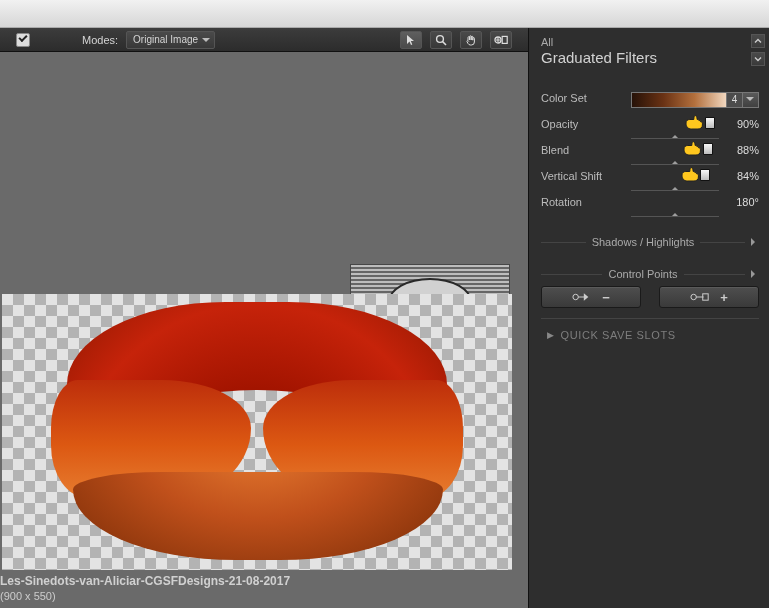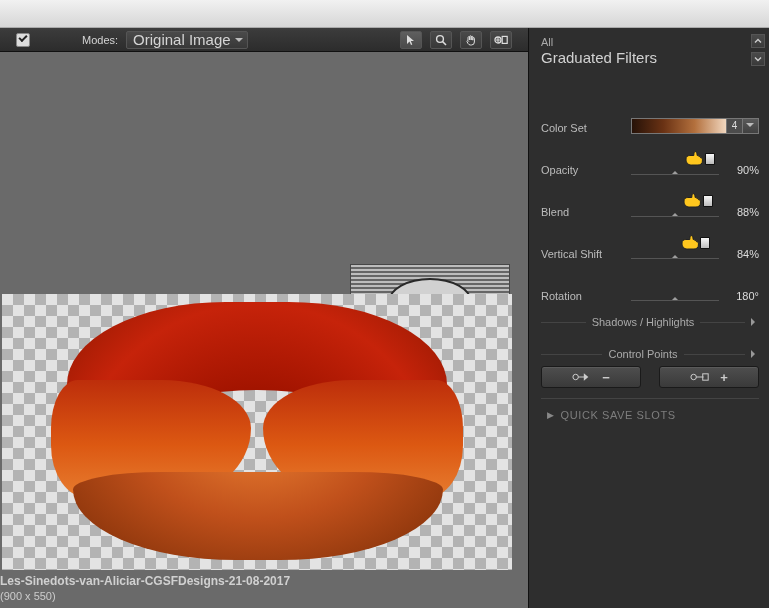--- a/index.html
+++ b/index.html
@@ -58,21 +58,21 @@
   }
 
   .dd {
     display: flex;
     align-items: center;
     height: 18px;
     background: linear-gradient(#4a4a4a, #383838);
     border: 1px solid #555;
     border-radius: 2px;
     padding: 0 16px 0 6px;
-    font-size: 15px;
+    font-size: 10px;
     color: #d4d4d4;
     position: relative;
   }
   .dd::after {
     content: "";
     position: absolute;
     right: 4px; top: 6px;
     border: 4px solid transparent;
     border-top-color: #bbb;
   }
@@ -222,24 +222,23 @@
     display:flex;align-items:center;justify-content:center;
   }
   .sb-head .arrow-btn.up{ top:6px; }
   .sb-head .arrow-btn.dn{ top:24px; }
   .sb-head .arrow-btn svg{display:block;}
 
   .panel-body { padding: 20px 10px 8px 12px; }
 
   .row {
     display:flex;
-    align-items:flex-end;
+    align-items:flex-start;
     height:26px;
     position:relative;
-    margin-top:16px;
   }
   .row .lbl { width:90px; color:#bcbcbc;}
 
   
   .swatch-wrap{ flex:1; display:flex; align-items:center; gap:0;}
   .swatch{
     height:16px; flex:1;
     border:1px solid #777;
     background: linear-gradient(to right, #261208, #6a3214, #b3703d, #f1d7bf);
   }

